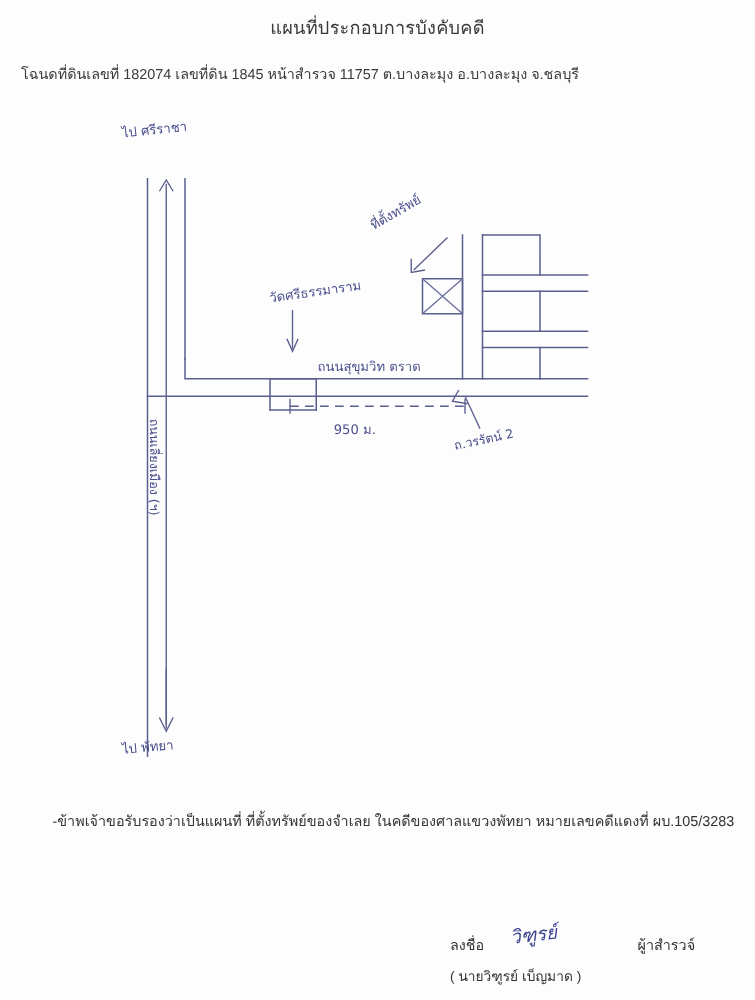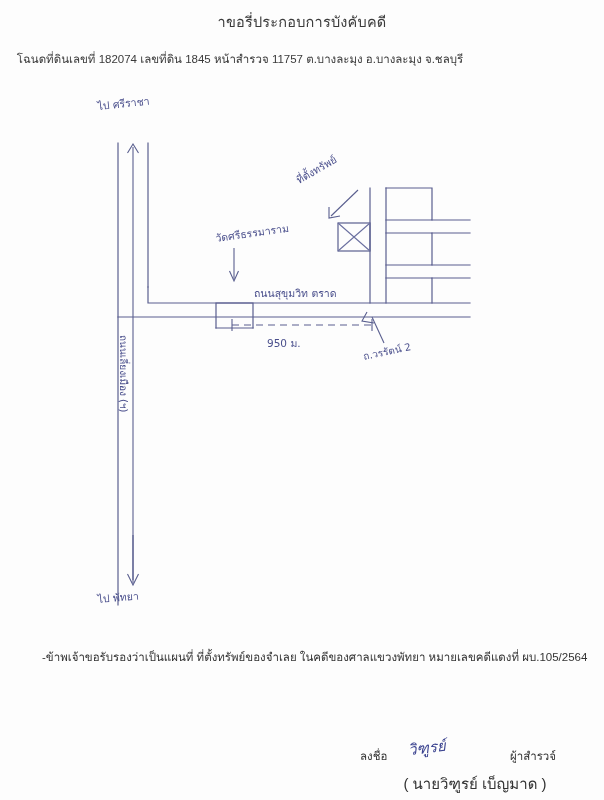--- a/index.html
+++ b/index.html
@@ -128,31 +128,31 @@
     left: 150px;
     top: 5px;
     font-size: 11.5px;
     color: #333;
   }
   .sig-name {
     position: absolute;
     top: 772px;
     left: 360px;
     width: 230px;
-    text-align: center;
-    font-size: 15px;
+    text-align: left;
+    font-size: 11px;
     color: #333;
   }
 </style>
 </head>
 <body>
 
 <div class="page">
 
-  <div class="doc-title">าขอรี่ประกอบการบังคับคดี</div>
+  <div class="doc-title">แผนที่ประกอบการบังคับคดี</div>
 
   <div class="doc-subtitle">โฉนดที่ดินเลขที่ 182074 เลขที่ดิน 1845 หน้าสำรวจ 11757 ต.บางละมุง อ.บางละมุง จ.ชลบุรี</div>
 
   <div class="map-wrap">
     <svg class="map-svg" width="604" height="540" viewBox="0 0 604 540">
 
       <g>
         <path class="ink-arrow" d="M133 62 L133 495"></path>
         <path class="ink-arrow" d="M127.5 68 L133 59 L138.5 68"></path>
       </g>
@@ -228,21 +228,21 @@
 
       <text class="hand-sm" x="120" y="250" transform="rotate(90 120 250)">ถนนเลี่ยงเมือง (ฯ)</text>
 
       <text class="hand" x="98" y="25" transform="rotate(-6 98 25)">ไป ศรีราชา</text>
 
       <text class="hand" x="98" y="518" transform="rotate(-5 98 518)">ไป พัทยา</text>
 
     </svg>
   </div>
 
-  <div class="statement statement-1">-ข้าพเจ้าขอรับรองว่าเป็นแผนที่ ที่ตั้งทรัพย์ของจำเลย ในคดีของศาลแขวงพัทยา หมายเลขคดีแดงที่ ผบ.105/2564</div>
+  <div class="statement statement-1">-ข้าพเจ้าขอรับรองว่าเป็นแผนที่ ที่ตั้งทรัพย์ของจำเลย ในคดีของศาลแขวงพัทยา หมายเลขคดีแดงที่ ผบ.105/3283</div>
 
 
   <div class="sig-row">
     <span class="sig-label">ลงชื่อ</span>
     <span class="sig-mark">วิฑูรย์</span>
     <span class="sig-role">ผู้าสำรวจ์</span>
   </div>
 
   <div class="sig-name">( นายวิฑูรย์  เบ็ญมาด )</div>
 

